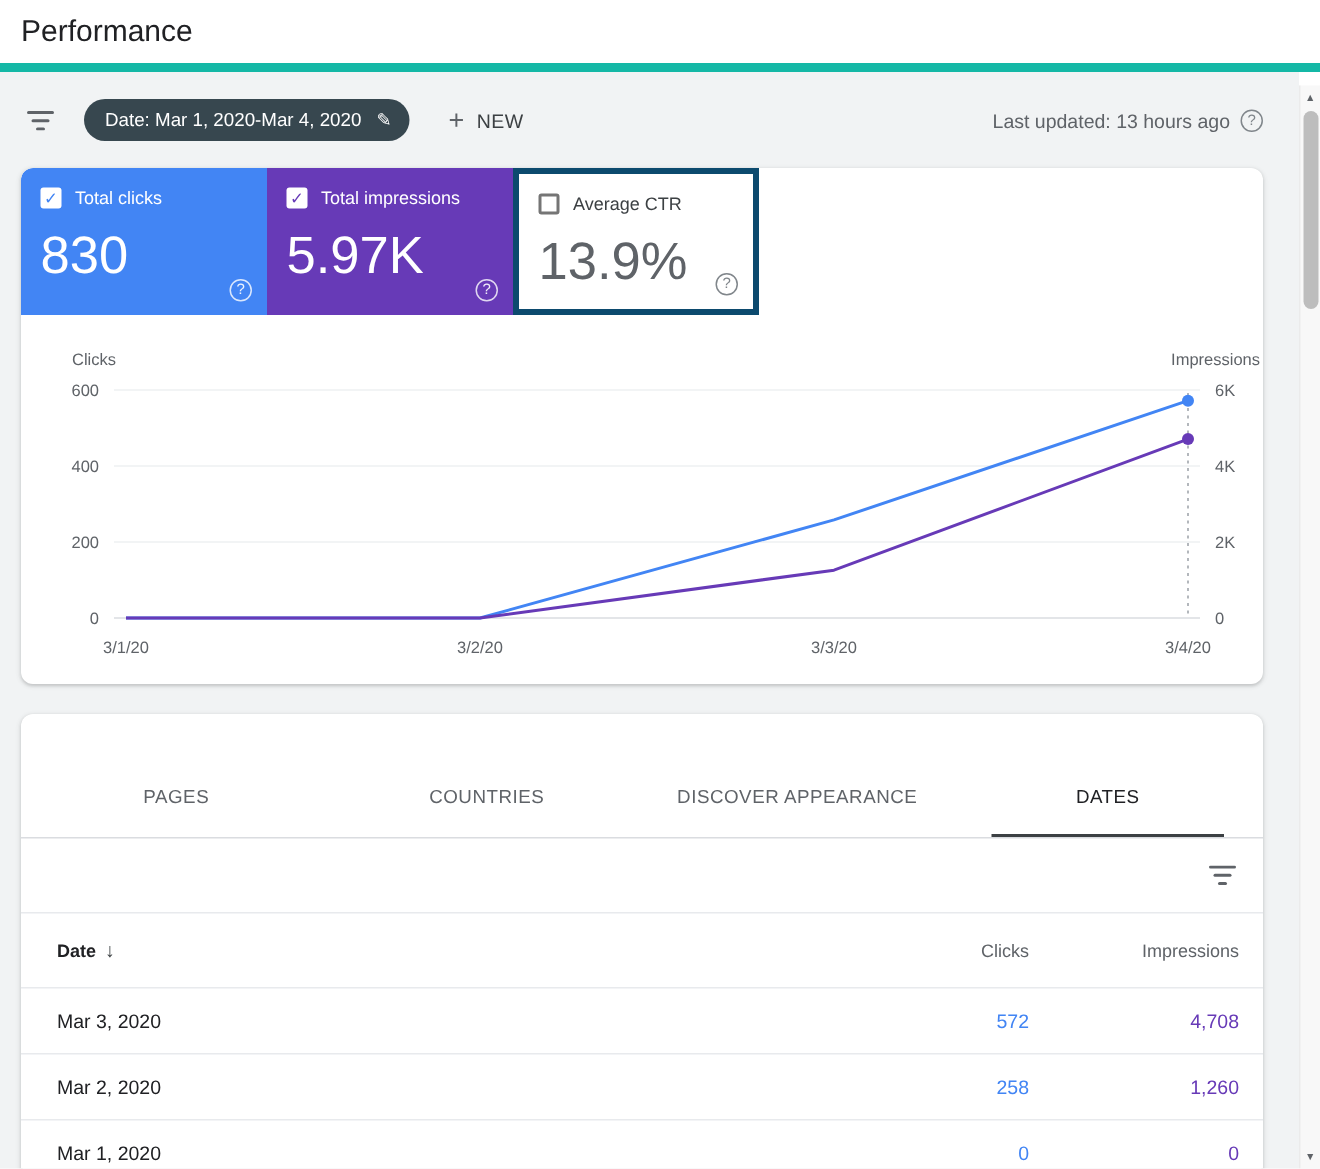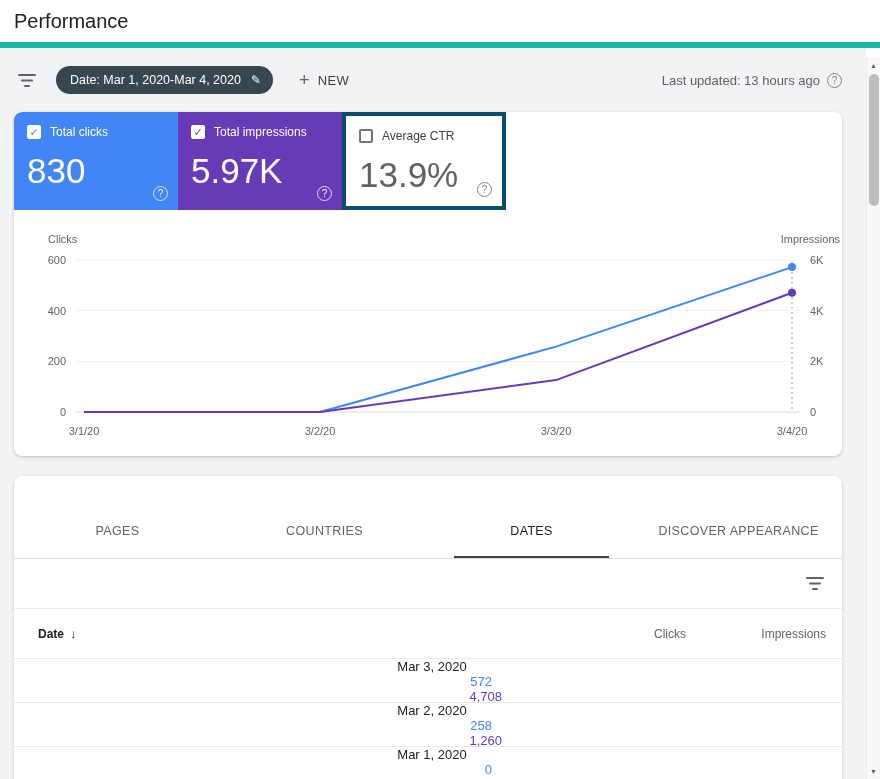--- a/index.html
+++ b/index.html
@@ -120,21 +120,21 @@
     font-size: 12px; color: #5f6368; border-bottom: 1px solid #e8eaed;
   }
   .col-date { flex: 1; display: flex; align-items: center; gap: 6px; }
   .thead-row .col-date { color: #202124; font-weight: 700; cursor: pointer; }
   .sort-arrow { font-size: 13px; font-weight: 400; color: #3c4043; }
   .col-clicks { width: 120px; text-align: right; }
   .col-impr { width: 140px; text-align: right; }
   .thead-row .col-clicks, .thead-row .col-impr { cursor: pointer; }
   .trow {
     display: flex; align-items: center; height: 44px; padding: 0 16px 0 24px;
-    font-size: 13px; border-bottom: 1px solid #e8eaed; cursor: pointer; flex-direction: column;
+    font-size: 13px; border-bottom: 1px solid #e8eaed; cursor: pointer;
   }
   .trow .col-date { color: #202124; }
   .trow .col-clicks { color: #4285f4; }
   .trow .col-impr { color: #673ab7; }
 
   
   .scrollbar {
     position: absolute; top: 57px; right: 0; bottom: 0; width: 14px;
     background: #f8f8f8; border-left: 1px solid #ebebeb; z-index: 5;
   }
@@ -244,25 +244,25 @@
 
     <section class="card table-card">
 
       <div class="tabs">
         <div class="tab">
           <span>PAGES</span>
         </div>
         <div class="tab">
           <span>COUNTRIES</span>
         </div>
+        <div class="tab">
+          <span>DISCOVER APPEARANCE</span>
+        </div>
         <div class="tab active">
           <span>DATES</span>
-        </div>
-        <div class="tab">
-          <span>DISCOVER APPEARANCE</span>
         </div>
       </div>
 
       <div class="filter-row">
         <span class="filter-icon">
           <svg width="18" height="13" viewBox="0 0 18 13">
             <rect x="0" y="0" width="18" height="2" rx="1" fill="#5f6368"></rect>
             <rect x="3" y="5.5" width="12" height="2" rx="1" fill="#5f6368"></rect>
             <rect x="6" y="11" width="6" height="2" rx="1" fill="#5f6368"></rect>
           </svg>

